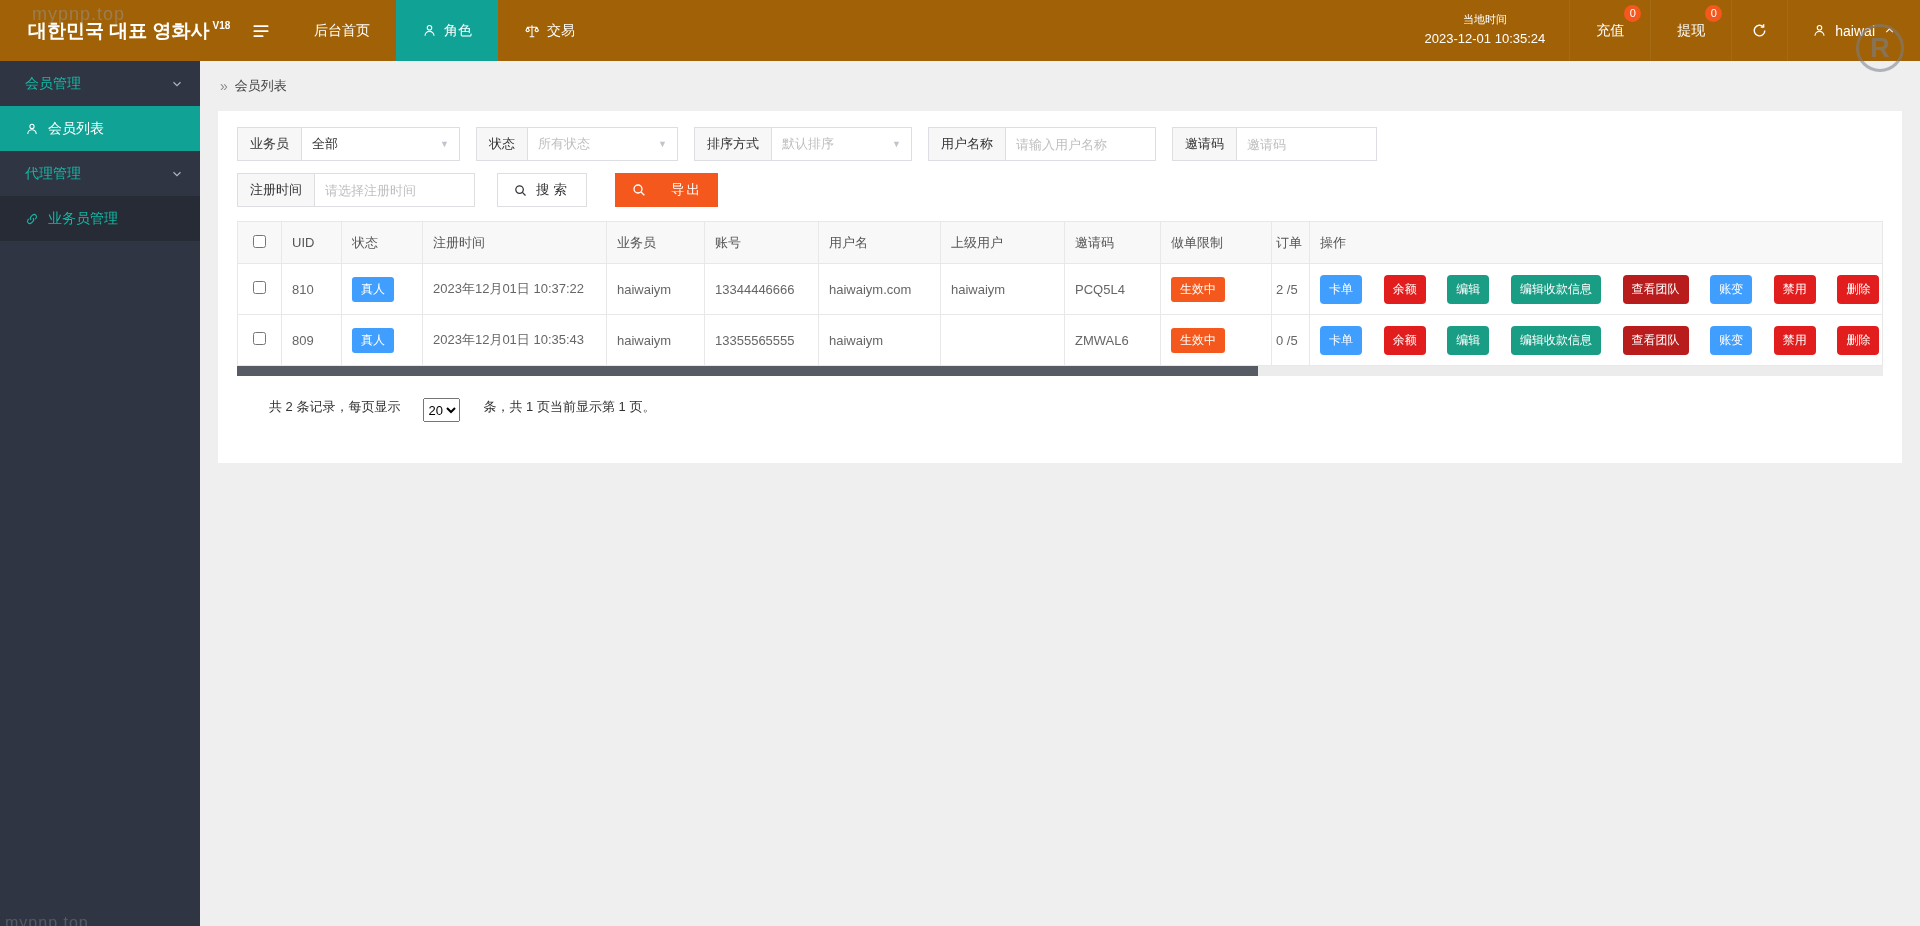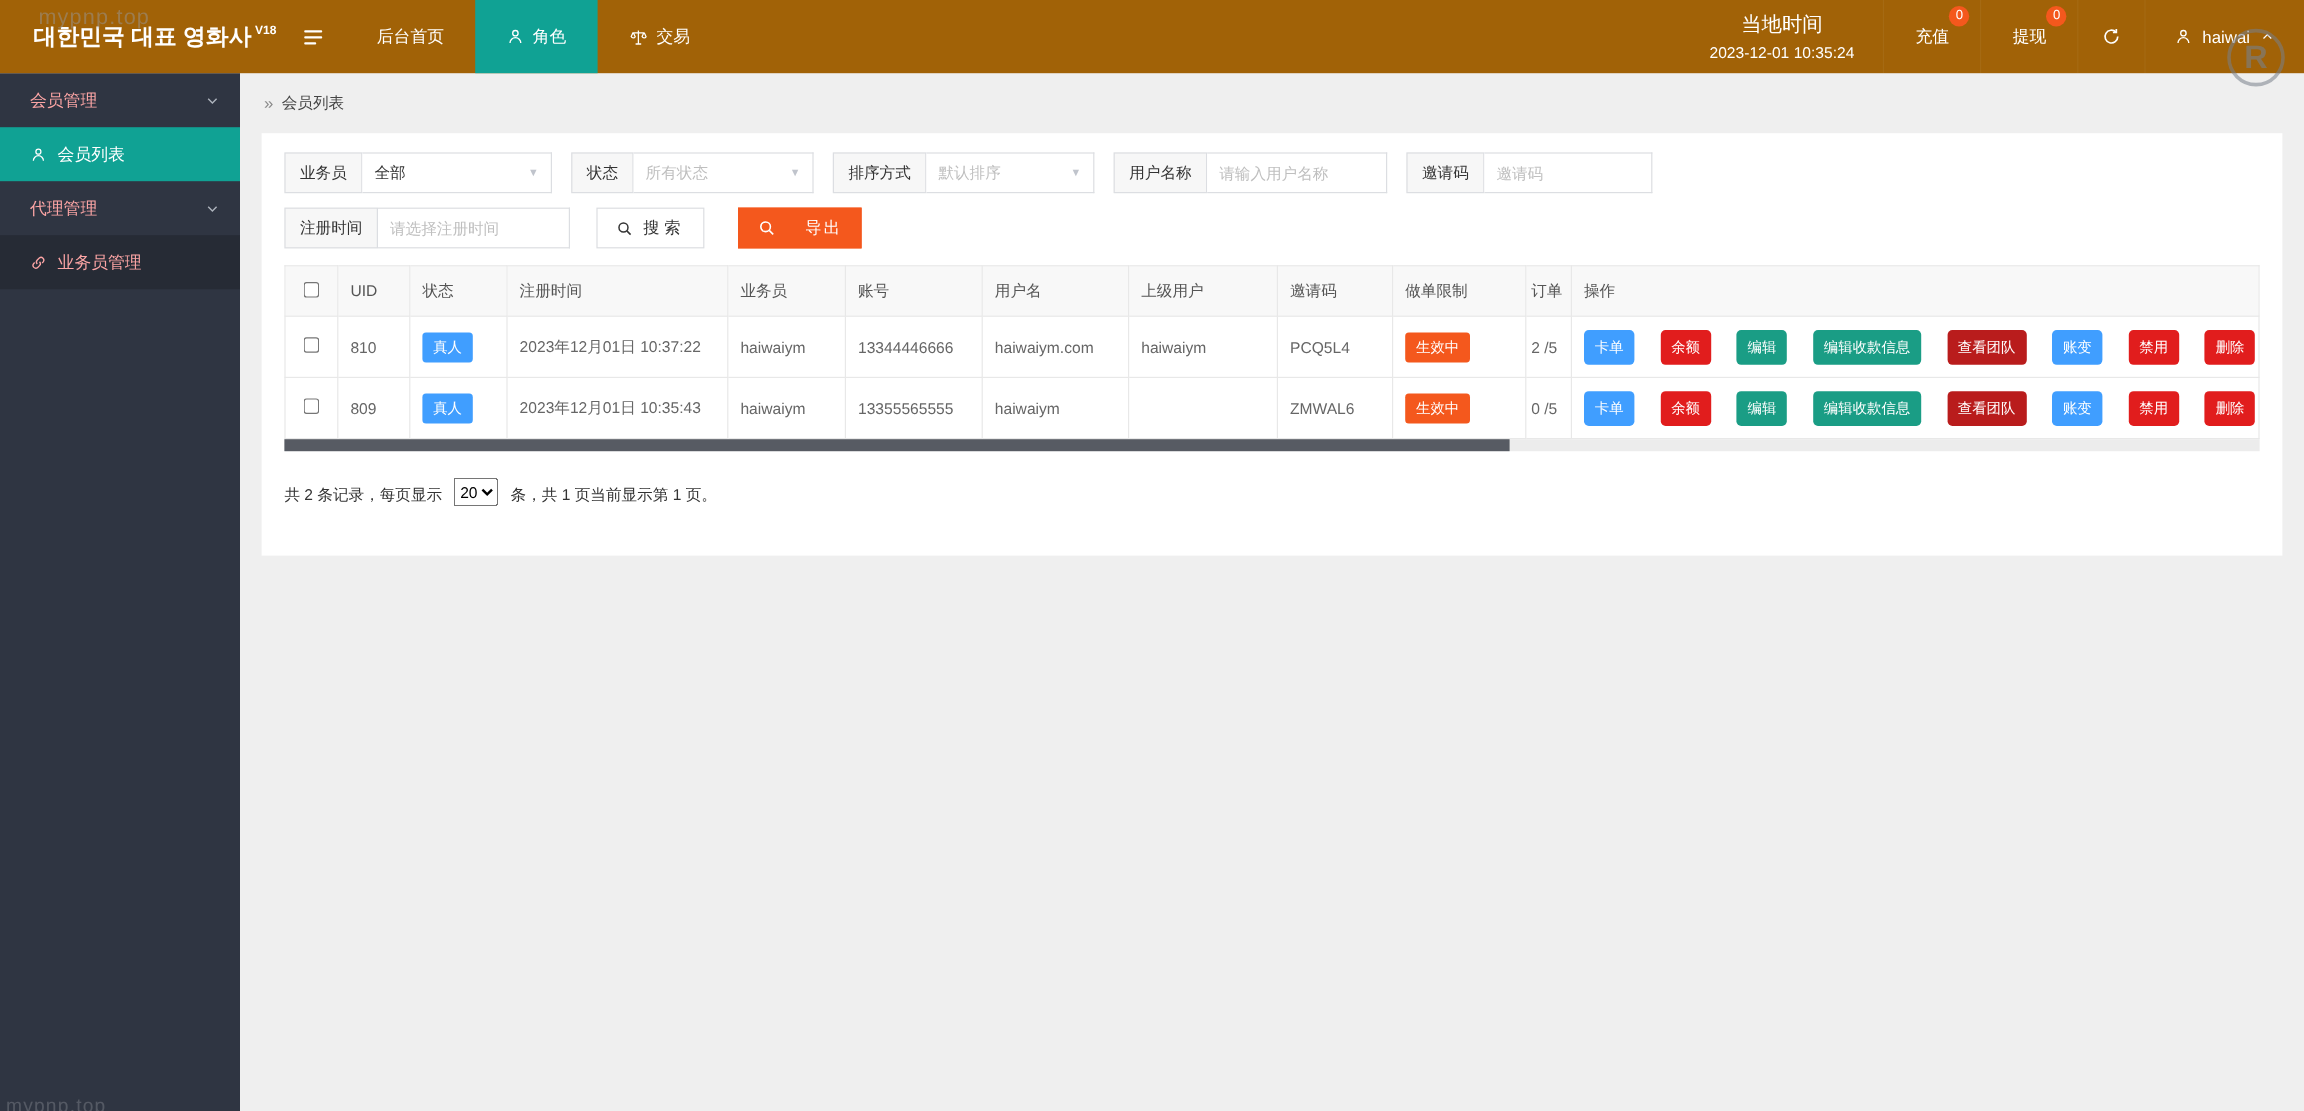--- a/index.html
+++ b/index.html
@@ -9,30 +9,30 @@
 
   
   .navbar { height:61px; background:#a16207; color:#fff; display:flex; align-items:stretch; position:relative; z-index:5;padding-left:20px; }
   .brand { width:214px; padding-left:8px; display:flex; align-items:center; font-size:19px; font-weight:bold; white-space:nowrap; flex-shrink:0; }
   .brand sup { font-size:10px; font-weight:bold; margin-left:3px; transform:translateY(-5px); }
   .nav-burger { width:54px; display:flex; align-items:center; justify-content:center; cursor:pointer; }
   .nav-item { padding:0 26px; display:flex; align-items:center; gap:7px; font-size:14px; cursor:pointer; }
   .nav-item.active { background:#10a294;justify-content:flex-end; }
   .nav-right { margin-left:auto; display:flex; align-items:stretch; }
   .nav-time { display:flex; flex-direction:column; justify-content:center; align-items:center; padding:0 24px; font-size:13px; line-height:1.6; }
-  .nav-time .t-label { font-size:17px; }
+  .nav-time .t-label { font-size:11px; }
   .nav-badge-item { position:relative; display:flex; align-items:center; padding:0 26px; font-size:14px; cursor:pointer; border-left:1px solid rgba(255,255,255,.05); }
   .badge { position:absolute; top:5px; right:9px; background:#f4581d; color:#fff; font-size:11px; min-width:17px; height:17px; line-height:17px; border-radius:9px; text-align:center; padding:0 2px; }
   .nav-refresh { width:56px; display:flex; align-items:center; justify-content:center; cursor:pointer; border-left:1px solid rgba(255,255,255,.05); }
   .nav-user { display:flex; align-items:center; gap:8px; padding:0 24px; font-size:14px; cursor:pointer; border-left:1px solid rgba(255,255,255,.05); }
 
   
   .layout { display:flex; height:877px; }
   .sidebar { width:200px; background:#2f3542; flex-shrink:0; position:relative; }
-  .side-item { height:45px; display:flex; align-items:center; gap:9px; padding:0 16px 0 25px; color:#fca5a5; font-size:14px; cursor:pointer; }
+  .side-item { height:45px; display:flex; align-items:center; gap:9px; padding:0 16px 0 25px; color:#14b8a6; font-size:14px; cursor:pointer; }
   .side-item .chev { margin-left:auto; color:#aeb4bd; }
   .side-item.active { background:#10a294; color:#fff; }
   .side-item.sub { background:#262b35; }
   main { flex:1; position:relative; }
 
   .breadcrumb { padding:16px 20px 14px; font-size:13px; color:#444; display:flex; gap:7px; align-items:center; }
   .crumb-arrows { color:#8a8a8a; font-size:14px; }
 
   .card { background:#fff; margin:2px 18px 0; padding:16px 19px 20px; min-height:352px; }
 
@@ -62,21 +62,21 @@
   .tag { display:inline-block; color:#fff; font-size:12px; padding:4px 9px; border-radius:3px; }
   .tag-blue { background:#409eff; }
   .tag-orangered { background:#f4581d; }
   .abtn { display:inline-block; color:#fff; font-size:12px; padding:6px 9px; border-radius:4px; margin-right:18px; cursor:pointer; }
   .b-blue{background:#409eff}.b-red{background:#e11d1d}.b-teal{background:#1a9d85}
   .b-orange{background:#b91c1c}.b-green{background:#23a231}
 
   .hscroll { height:10px; background:#ececec; cursor:pointer; }
   .hscroll-thumb { height:10px; width:62%; background:#575b63; }
 
-  .page-info { margin-top:22px; font-size:13px; color:#333; display:flex; align-items:flex-end; gap:10px; }
+  .page-info { margin-top:22px; font-size:13px; color:#333; display:flex; align-items:flex-start; gap:23px;margin-left:32px; }
   .page-size { height:24px; font-size:13px; }
 
   
   .wm-top { position:absolute; left:32px; top:4px; z-index:9; font-size:18px; color:rgba(150,158,168,.45); letter-spacing:1px; pointer-events:none; }
   .wm-bottom { position:absolute; left:5px; bottom:6px; z-index:9; font-size:16px; color:rgba(255,255,255,.18); letter-spacing:1px; pointer-events:none; }
   .wm-r { position:absolute; left:1856px; top:24px; z-index:9; width:48px; height:48px; border:3px solid rgba(120,128,138,.55); border-radius:50%; color:rgba(120,128,138,.6); font-size:27px; font-weight:bold; display:flex; align-items:center; justify-content:center; pointer-events:none; }
 </style>
 </head>
 <body>
 

